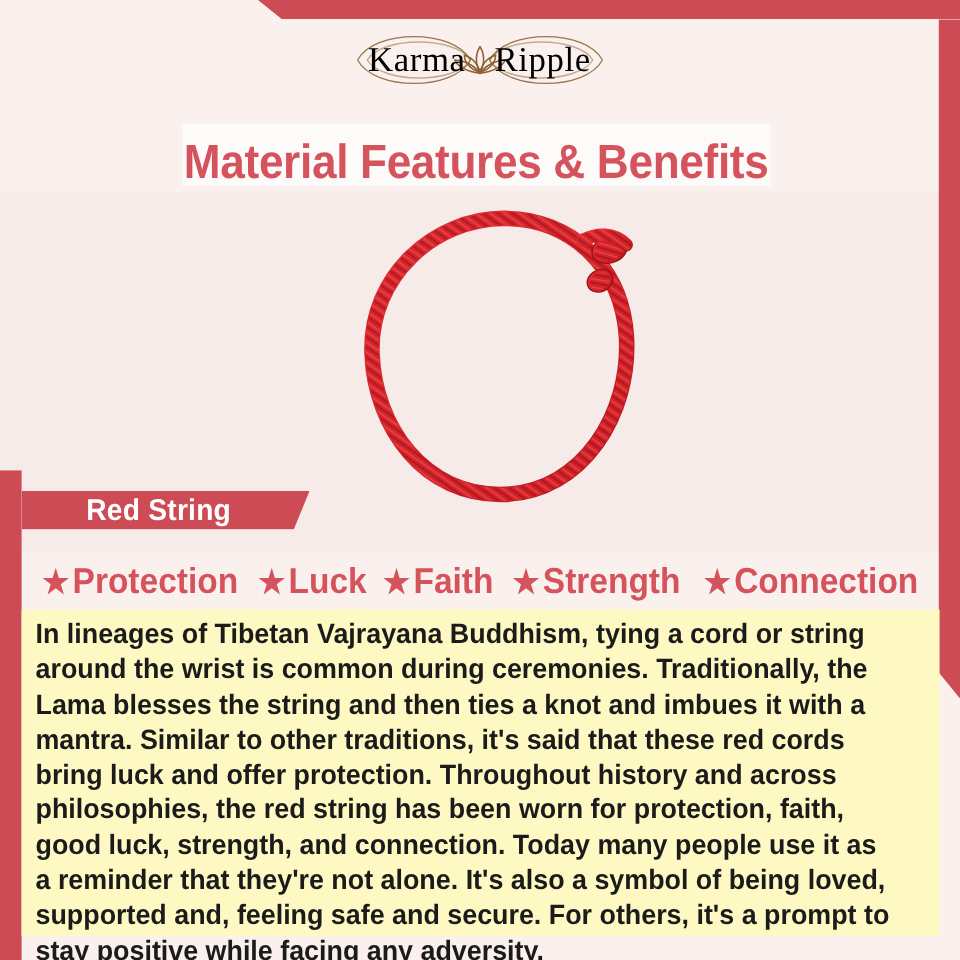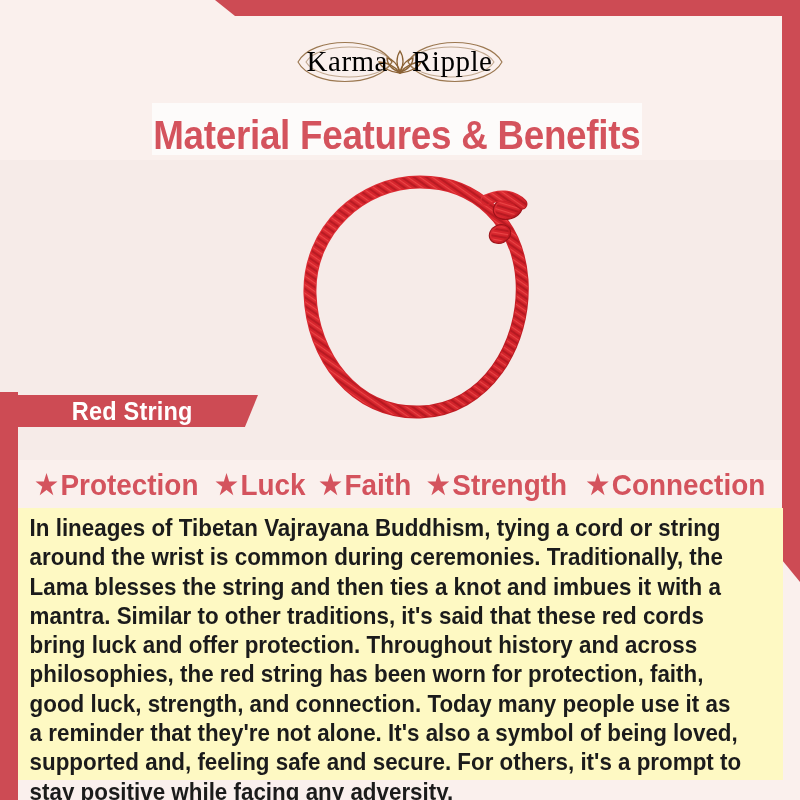--- a/index.html
+++ b/index.html
@@ -36,21 +36,21 @@
   .photo-band{
     position:absolute;left:0;top:160px;width:800px;height:300px;
     background:#f6ebe8;
   }
   .photo-wrap{
     position:absolute;left:250px;top:160px;width:340px;height:300px;
   }
 
   
   .logo{
-    position:absolute;left:0;top:30px;width:800px;height:64px;
+    position:absolute;left:0;top:18px;width:800px;height:64px;
     display:flex;align-items:center;justify-content:center;
   }
   .logo svg{display:block;}
   .logo-text{
     font-family:"Liberation Serif", serif;
     font-size:29px;color:#8a6134;letter-spacing:.5px;
   }
 
   
   .title-band{
@@ -65,21 +65,21 @@
     font-size:40px;
     line-height:1;
     color:#d4535d;
     transform:scaleX(.92);
     white-space:nowrap;
     letter-spacing:-0.3px;
   }
 
   
   .name-banner{
-    position:absolute;left:18px;top:395px;width:240px;height:32px;
+    position:absolute;left:18px;top:409px;width:240px;height:32px;
     background:#cd4b54;
     clip-path:polygon(0 0, 240px 0, 222px 44px, 0 44px);
     display:flex;align-items:center;
   }
   .name-banner span{
     margin-left:50px;
     color:#ffffff;
     font-family:"Liberation Sans Narrow","Liberation Sans",sans-serif;
     font-weight:bold;font-size:25px;
     transform:scaleX(.94);

